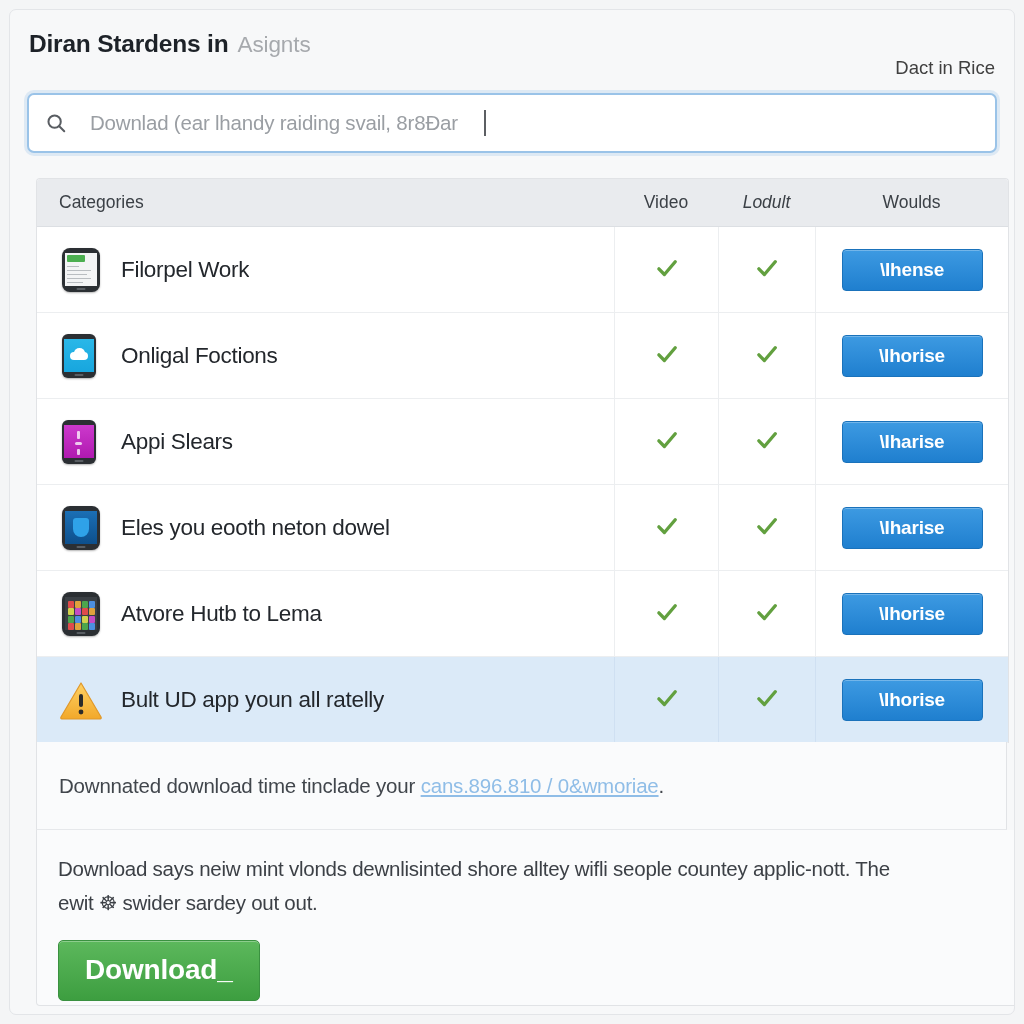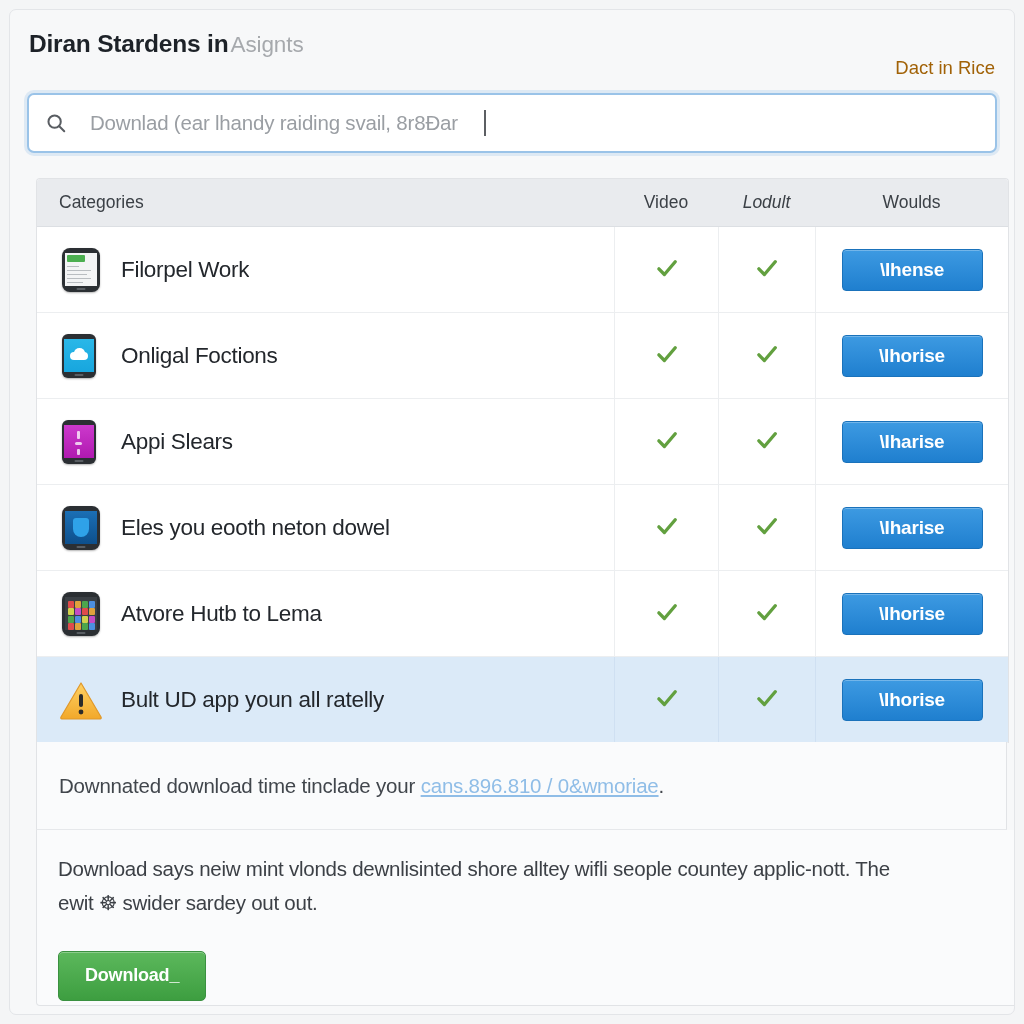--- a/index.html
+++ b/index.html
@@ -43,38 +43,38 @@
     height: 68px;
     box-sizing: border-box;
     padding: 0 19px 0 19px;
     display: flex;
     align-items: center;
     justify-content: space-between;
   }
   #title-wrap {
     display: flex;
     align-items: baseline;
-    gap: 2px;
+    gap: 9px;
     white-space: nowrap;
   }
   #title-main {
     font-size: 24.5px;
     font-weight: bold;
     color: #1d2228;
     letter-spacing: -0.2px;
   }
   #title-sub {
     font-size: 22.5px;
     font-weight: normal;
     color: #a6a9ad;
     letter-spacing: -0.1px;
   }
   #header-link {
     font-size: 18.5px;
-    color: #a16207;
+    color: #404040;
     text-decoration: none;
     white-space: nowrap;
     margin-top: 48px;
   }
 
   
   #search-row {
     position: absolute;
     left: 17px;
     top: 83px;
@@ -234,28 +234,28 @@
   }
   #note2 .para {
     font-size: 20.5px;
     line-height: 34px;
     color: #3c4046;
     letter-spacing: -0.25px;
     max-width: 930px;
   }
   #download-btn {
     display: inline-block;
-    margin-top: 31px;
+    margin-top: 20px;
     padding: 13px 26px 14px 26px;
     background: linear-gradient(#5cb85c, #3d9e40);
     border: 1px solid #3a9140;
     border-radius: 5px;
     box-shadow: inset 0 1px 0 rgba(255,255,255,0.3);
     color: #ffffff;
-    font-size: 18px;
+    font-size: 28px;
     font-weight: bold;
     letter-spacing: -0.2px;
   }
 
   
   .dev {
     position: absolute;
     left: 3px; top: 0;
     width: 34px;
     height: 44px;

